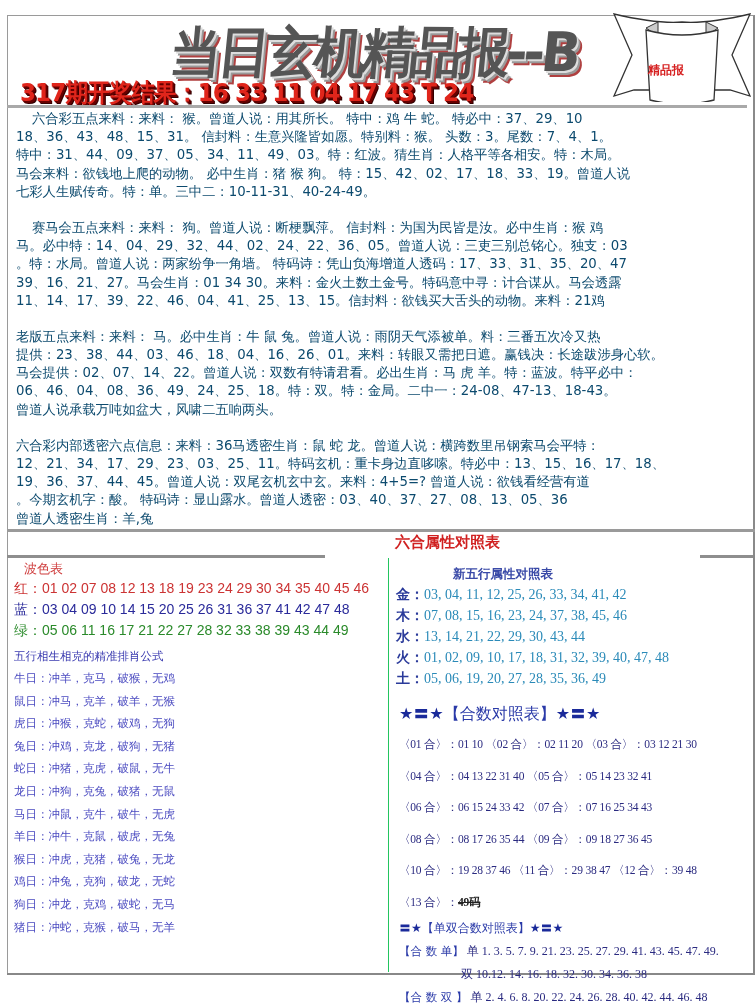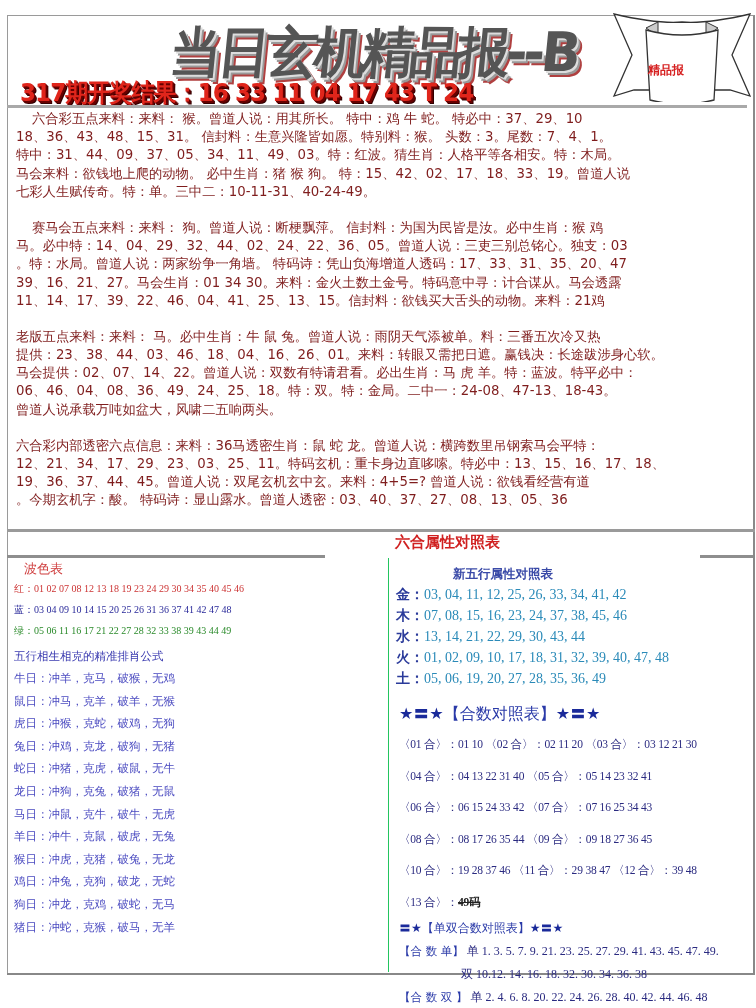--- a/index.html
+++ b/index.html
@@ -16,36 +16,36 @@
     .result { position: absolute; left: 12px; top: 60px; font-weight: bold; font-size: 25px;
               color: #e0251b; letter-spacing: -1px; white-space: nowrap;
               text-shadow: 1px 1px 0 #600, 2px 2px 0 #600, 3px 3px 0 #300;
               transform: scaleX(0.92); transform-origin: left; }
     .ribbon { position: absolute; left: 612px; top: 0px; width: 140px; height: 102px; }
     .ribbon-label { position: absolute; left: 648px; top: 62px; font-size: 12px; font-weight: bold; color: #d62020; }
     .header-divider { position: absolute; left: 7px; top: 105px; width: 740px; height: 3px; background: #a9a9a9; }
     
     .text-area { position: absolute; left: 16px; top: 110px; width: 740px;
                  font-family: "DejaVu Sans", sans-serif; font-size: 13.3px; line-height: 18.2px;
-                 color: #7f1d1d; }
+                 color: #0c4a6e; }
     .section { margin-bottom: 18px; white-space: nowrap; }
     .line { height: 18.2px; }
     .indent { padding-left: 16px; }
     
     .lower-divider { position: absolute; left: 7px; top: 529px; width: 748px; height: 3px; background: #9a9a9a; }
     .banner-title { position: absolute; left: 395px; top: 533px; font-size: 15px; font-weight: bold; color: #d02020; }
     .banner-rule-left { position: absolute; left: 7px; top: 555px; width: 318px; height: 3px; background: #8e8e8e; }
     .banner-rule-right { position: absolute; left: 700px; top: 555px; width: 55px; height: 3px; background: #8e8e8e; }
     .lower-box { position: absolute; left: 7px; top: 555px; width: 748px; height: 420px;
                  border-right: 2px solid #888; border-bottom: 2px solid #888; box-sizing: border-box; }
     .left-panel { position: absolute; left: 14px; top: 558px; width: 370px; }
     .right-panel { position: absolute; left: 388px; top: 558px; width: 362px; height: 414px;
                    border-left: 1px solid #22c55e; }
     .wave-title { position: relative; left: 10px; top: 2px; font-size: 13px; color: #d04040; height: 20px; }
-    .wave-row { font-family: Liberation Serif, serif; font-size: 10px; height: 21px; line-height: 21px; white-space: nowrap; }
+    .wave-row { font-family: Liberation Sans, sans-serif; font-size: 14px; height: 21px; line-height: 21px; white-space: nowrap; }
     .wave-red { color: #cc3333; }
     .wave-blue { color: #2a2a9a; }
     .wave-green { color: #2a8a2a; }
     .formula-title { font-size: 11.5px; color: #3a3ab0; margin-top: 4px; height: 22px; line-height: 22px; }
     .formula-row { font-size: 11.5px; color: #4a4ac0; height: 22.6px; line-height: 22.6px; white-space: nowrap; }
     .wx-title { padding-left: 64px; font-size: 12.5px; font-weight: bold; color: #3a4aa8; height: 22px; line-height: 24px; margin-top: 4px; }
     .wx-row { font-family: "Liberation Serif", serif; font-size: 14px; color: #2a8ab8; height: 21px; line-height: 21px; white-space: nowrap; padding-left: 7px; }
     .wx-key { color: #2a3a9a; font-family: "DejaVu Sans", sans-serif; font-weight: bold; font-size: 14px; }
     .he-title { font-size: 16px; color: #1a2a9a; font-weight: bold; padding-left: 10px; margin-top: 14px; height: 22px; line-height: 22px; }
     .he-title .normal { font-weight: normal; color: #2a3aa8; }
@@ -97,20 +97,21 @@
     <div class="line">提供：23、38、44、03、46、18、04、16、26、01。来料：转眼又需把日遮。赢钱决：长途跋涉身心软。</div>
     <div class="line">马会提供：02、07、14、22。曾道人说：双数有特请君看。必出生肖：马 虎 羊。特：蓝波。特平必中：</div>
     <div class="line">06、46、04、08、36、49、24、25、18。特：双。特：金局。二中一：24-08、47-13、18-43。</div>
     <div class="line">曾道人说承载万吨如盆大，风啸二五响两头。</div>
   </div>
   <div class="section">
     <div class="line">六合彩内部透密六点信息：来料：36马透密生肖：鼠 蛇 龙。曾道人说：横跨数里吊钢索马会平特：</div>
     <div class="line">12、21、34、17、29、23、03、25、11。特码玄机：重卡身边直哆嗦。特必中：13、15、16、17、18、</div>
     <div class="line">19、36、37、44、45。曾道人说：双尾玄机玄中玄。来料：4+5=?  曾道人说：欲钱看经营有道</div>
     <div class="line">。今期玄机字：酸。 特码诗：显山露水。曾道人透密：03、40、37、27、08、13、05、36</div>
+    <div class="line">曾道人透密生肖：羊,兔</div>
   </div>
 </div>
 
 <div class="lower-divider"></div>
 <div class="banner-title">六合属性对照表</div>
 <div class="banner-rule-left"></div>
 <div class="banner-rule-right"></div>
 <div class="lower-box"></div>
 
 <div class="left-panel">

